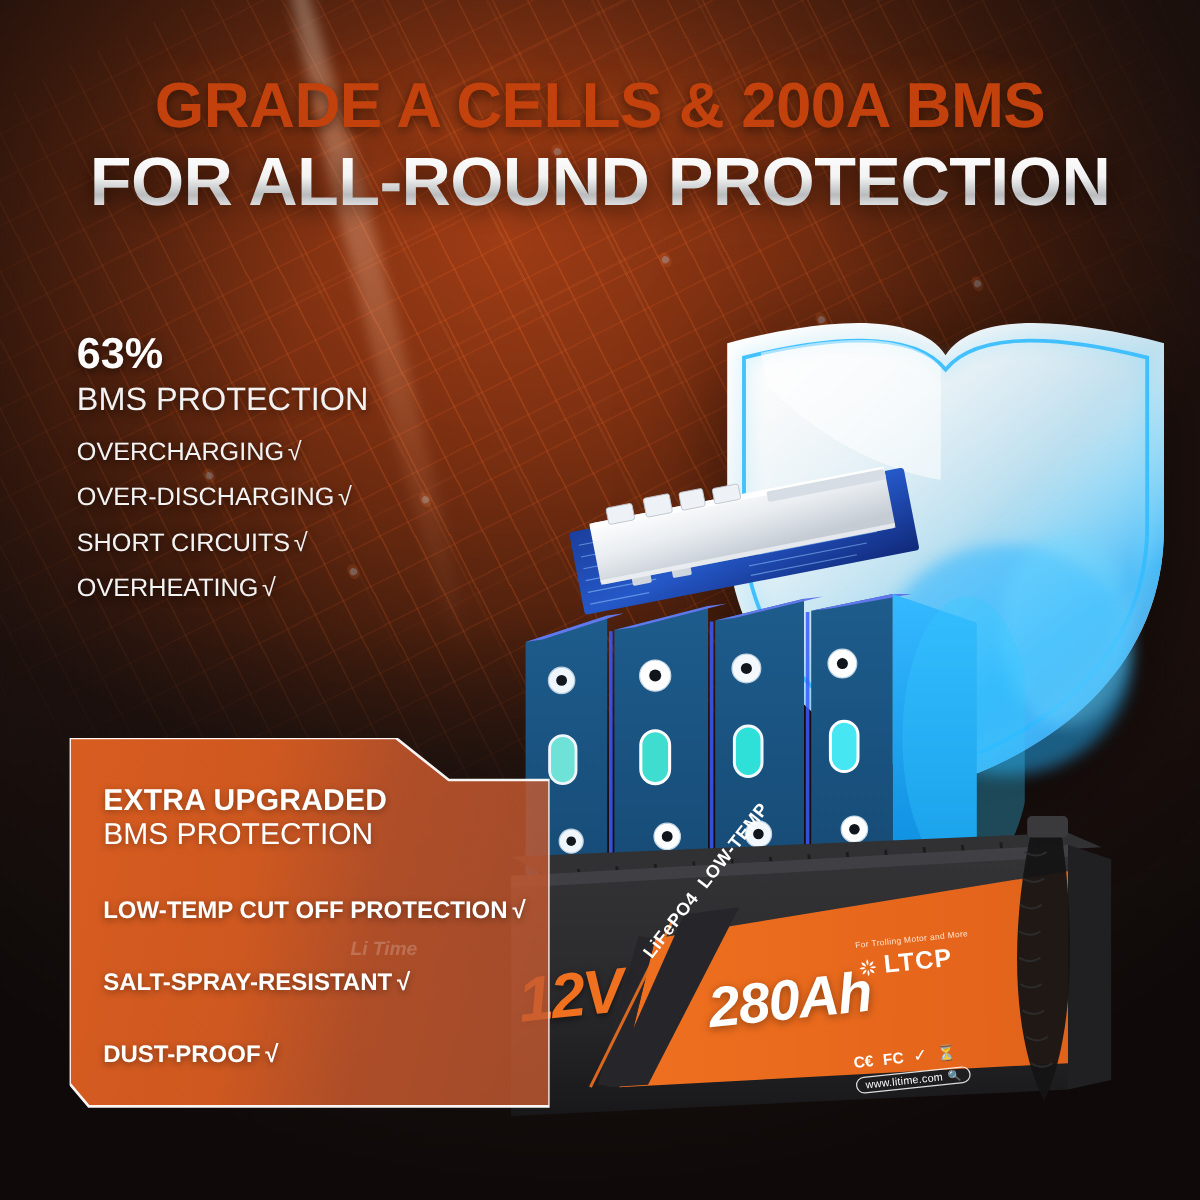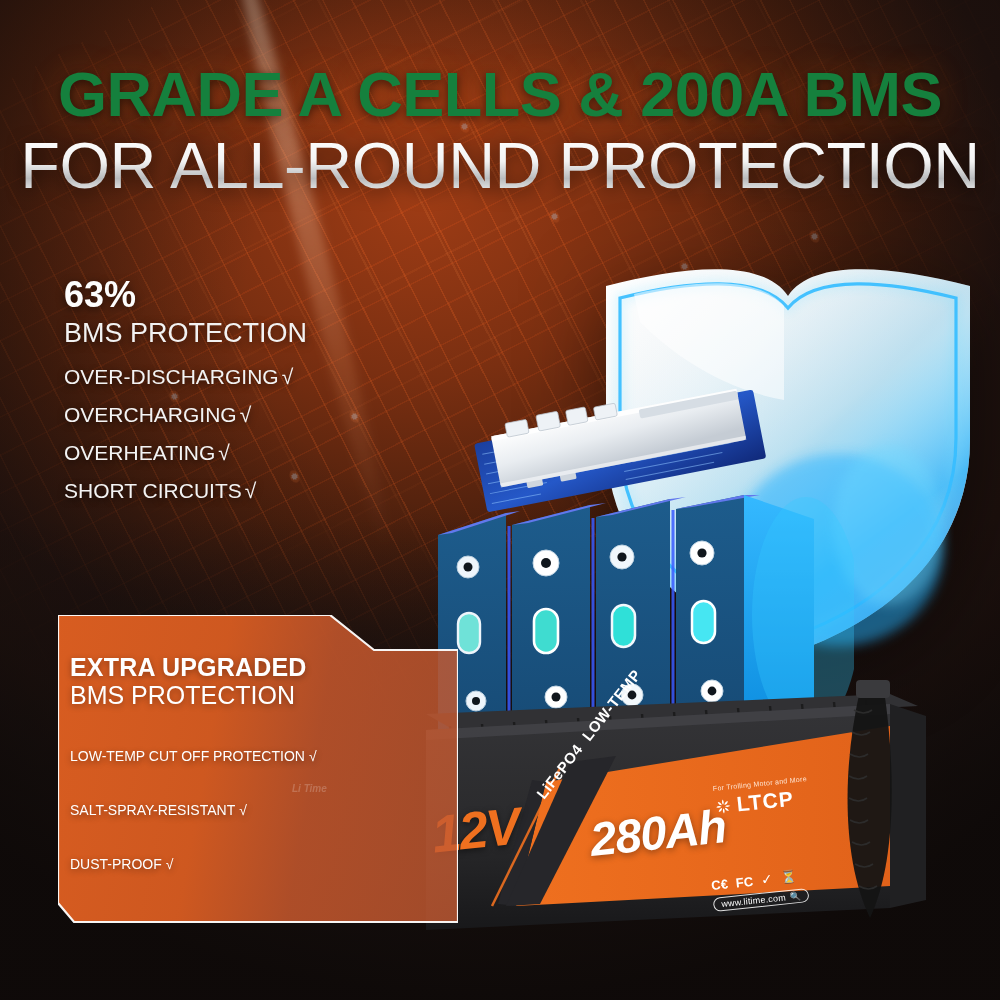--- a/index.html
+++ b/index.html
@@ -50,27 +50,27 @@
       linear-gradient(180deg, transparent 52%, rgba(18,14,13,.82) 78%, #171311 100%);
   }
   .bg-floor {
     position:absolute; left:0; right:0; bottom:0; height:30%;
     background:linear-gradient(180deg, rgba(30,26,26,.25), #1d1a19 45%, #211c1a 100%);
   }
 
   
   .headline { position:absolute; left:0; right:0; top:62px; text-align:center; z-index:20; }
   .hl1 {
-    font-size:63px; font-weight:700; letter-spacing:-.5px; line-height:1.03;
-    color:#15803d;
+    font-size:53px; font-weight:700; letter-spacing:-.5px; line-height:1.03;
+    color:#c2410c;
     text-shadow:0 2px 10px rgba(0,0,0,.55), 0 0 30px rgba(255,110,30,.30);
   }
   .hl2 {
     margin-top:6px;
-    font-size:65px; font-weight:400; letter-spacing:-.5px; line-height:1.03;
+    font-size:57px; font-weight:700; letter-spacing:-.5px; line-height:1.03;
     background:linear-gradient(180deg,#ffffff 0%,#f3f3f3 42%,#b9bbbd 68%,#e9eaeb 88%,#cfd1d3 100%);
     -webkit-background-clip:text; background-clip:text; color:transparent;
     filter:drop-shadow(0 3px 9px rgba(0,0,0,.6));
   }
 
   
   .bms-block { position:absolute; left:64px; top:277px; z-index:20; width:340px; }
   .pct { font-size:36px; font-weight:700; color:#fdfdfd; line-height:1;
          text-shadow:0 2px 8px rgba(0,0,0,.6); }
   .bms-sub { font-size:27px; font-weight:400; color:#f2f2f2; margin-top:6px; line-height:1.1;
@@ -104,27 +104,27 @@
     position:absolute; left:58px; top:615px; width:400px; height:320px; z-index:30;
     background:linear-gradient(100deg, rgba(222,95,33,.97) 0%, rgba(216,92,33,.95) 38%, rgba(199,88,45,.86) 62%, rgba(196,90,50,.80) 100%);
     -webkit-clip-path: polygon(0 0, 68% 0, 79% 11%, 100% 11%, 100% 96%, 4% 96%, 0 90%);
             clip-path: polygon(0 0, 68% 0, 79% 11%, 100% 11%, 100% 96%, 4% 96%, 0 90%);
     box-shadow:0 14px 42px rgba(0,0,0,.45);
   }
   .callout-border {
     position:absolute; left:58px; top:615px; width:400px; height:320px; z-index:31;
     pointer-events:none;
   }
-  .co-inner { position:relative; padding:38px 0 0 12px; z-index:32; }
+  .co-inner { position:relative; padding:38px 0 0 28px; z-index:32; }
   .co-h1 { font-size:25px; font-weight:700; color:#fff; line-height:1.12; letter-spacing:.2px;
            text-shadow:0 2px 6px rgba(0,0,0,.35); }
   .co-h2 { font-size:25px; font-weight:400; color:#fff; line-height:1.12;
            text-shadow:0 2px 6px rgba(0,0,0,.35); }
   .co-list { margin-top:26px; }
-  .co-li { font-size:14px; font-weight:400; color:#fff; line-height:1; margin-bottom:22px;
+  .co-li { font-size:20px; font-weight:700; color:#fff; line-height:1; margin-bottom:22px;
            white-space:nowrap; text-shadow:0 2px 6px rgba(0,0,0,.42);margin-top:40px; }
   .co-tick { margin-left:4px; }
 </style>
 </head>
 <body>
 
 <div class="stage">
 
   <div class="bg-base"></div>
   <div class="bg-circuit"></div>
@@ -380,37 +380,37 @@
   <div class="headline">
     <div class="hl1">GRADE A CELLS &amp; 200A BMS</div>
     <div class="hl2">FOR ALL-ROUND PROTECTION</div>
   </div>
 
   <div class="bms-block">
     <div class="pct">63%</div>
     <div class="bms-sub">BMS PROTECTION</div>
     <div class="bms-list">
       <div class="bms-li">
+        <span>OVERCHARGING</span><span class="tick">√</span>
+      </div>
+      <div class="bms-li">
         <span>OVER-DISCHARGING</span><span class="tick">√</span>
       </div>
       <div class="bms-li">
-        <span>OVERCHARGING</span><span class="tick">√</span>
+        <span>SHORT CIRCUITS</span><span class="tick">√</span>
       </div>
       <div class="bms-li">
         <span>OVERHEATING</span><span class="tick">√</span>
       </div>
-      <div class="bms-li">
-        <span>SHORT CIRCUITS</span><span class="tick">√</span>
-      </div>
     </div>
   </div>
 
   <div class="callout">
 
-    <div style="position:absolute;left:234px;top:168px;font-size:10px;font-weight:700;color:rgba(255,255,255,.20);font-style:italic;">Li Time</div>
+    <div style="position:absolute;left:234px;top:168px;font-size:16px;font-weight:700;color:rgba(255,255,255,.20);font-style:italic;">Li Time</div>
     <div class="co-inner">
       <div class="co-h1">EXTRA UPGRADED</div>
       <div class="co-h2">BMS PROTECTION</div>
       <div class="co-list">
         <div class="co-li">
           <span>LOW-TEMP CUT OFF PROTECTION</span><span class="co-tick">√</span>
         </div>
         <div class="co-li">
           <span>SALT-SPRAY-RESISTANT</span><span class="co-tick">√</span>
         </div>

